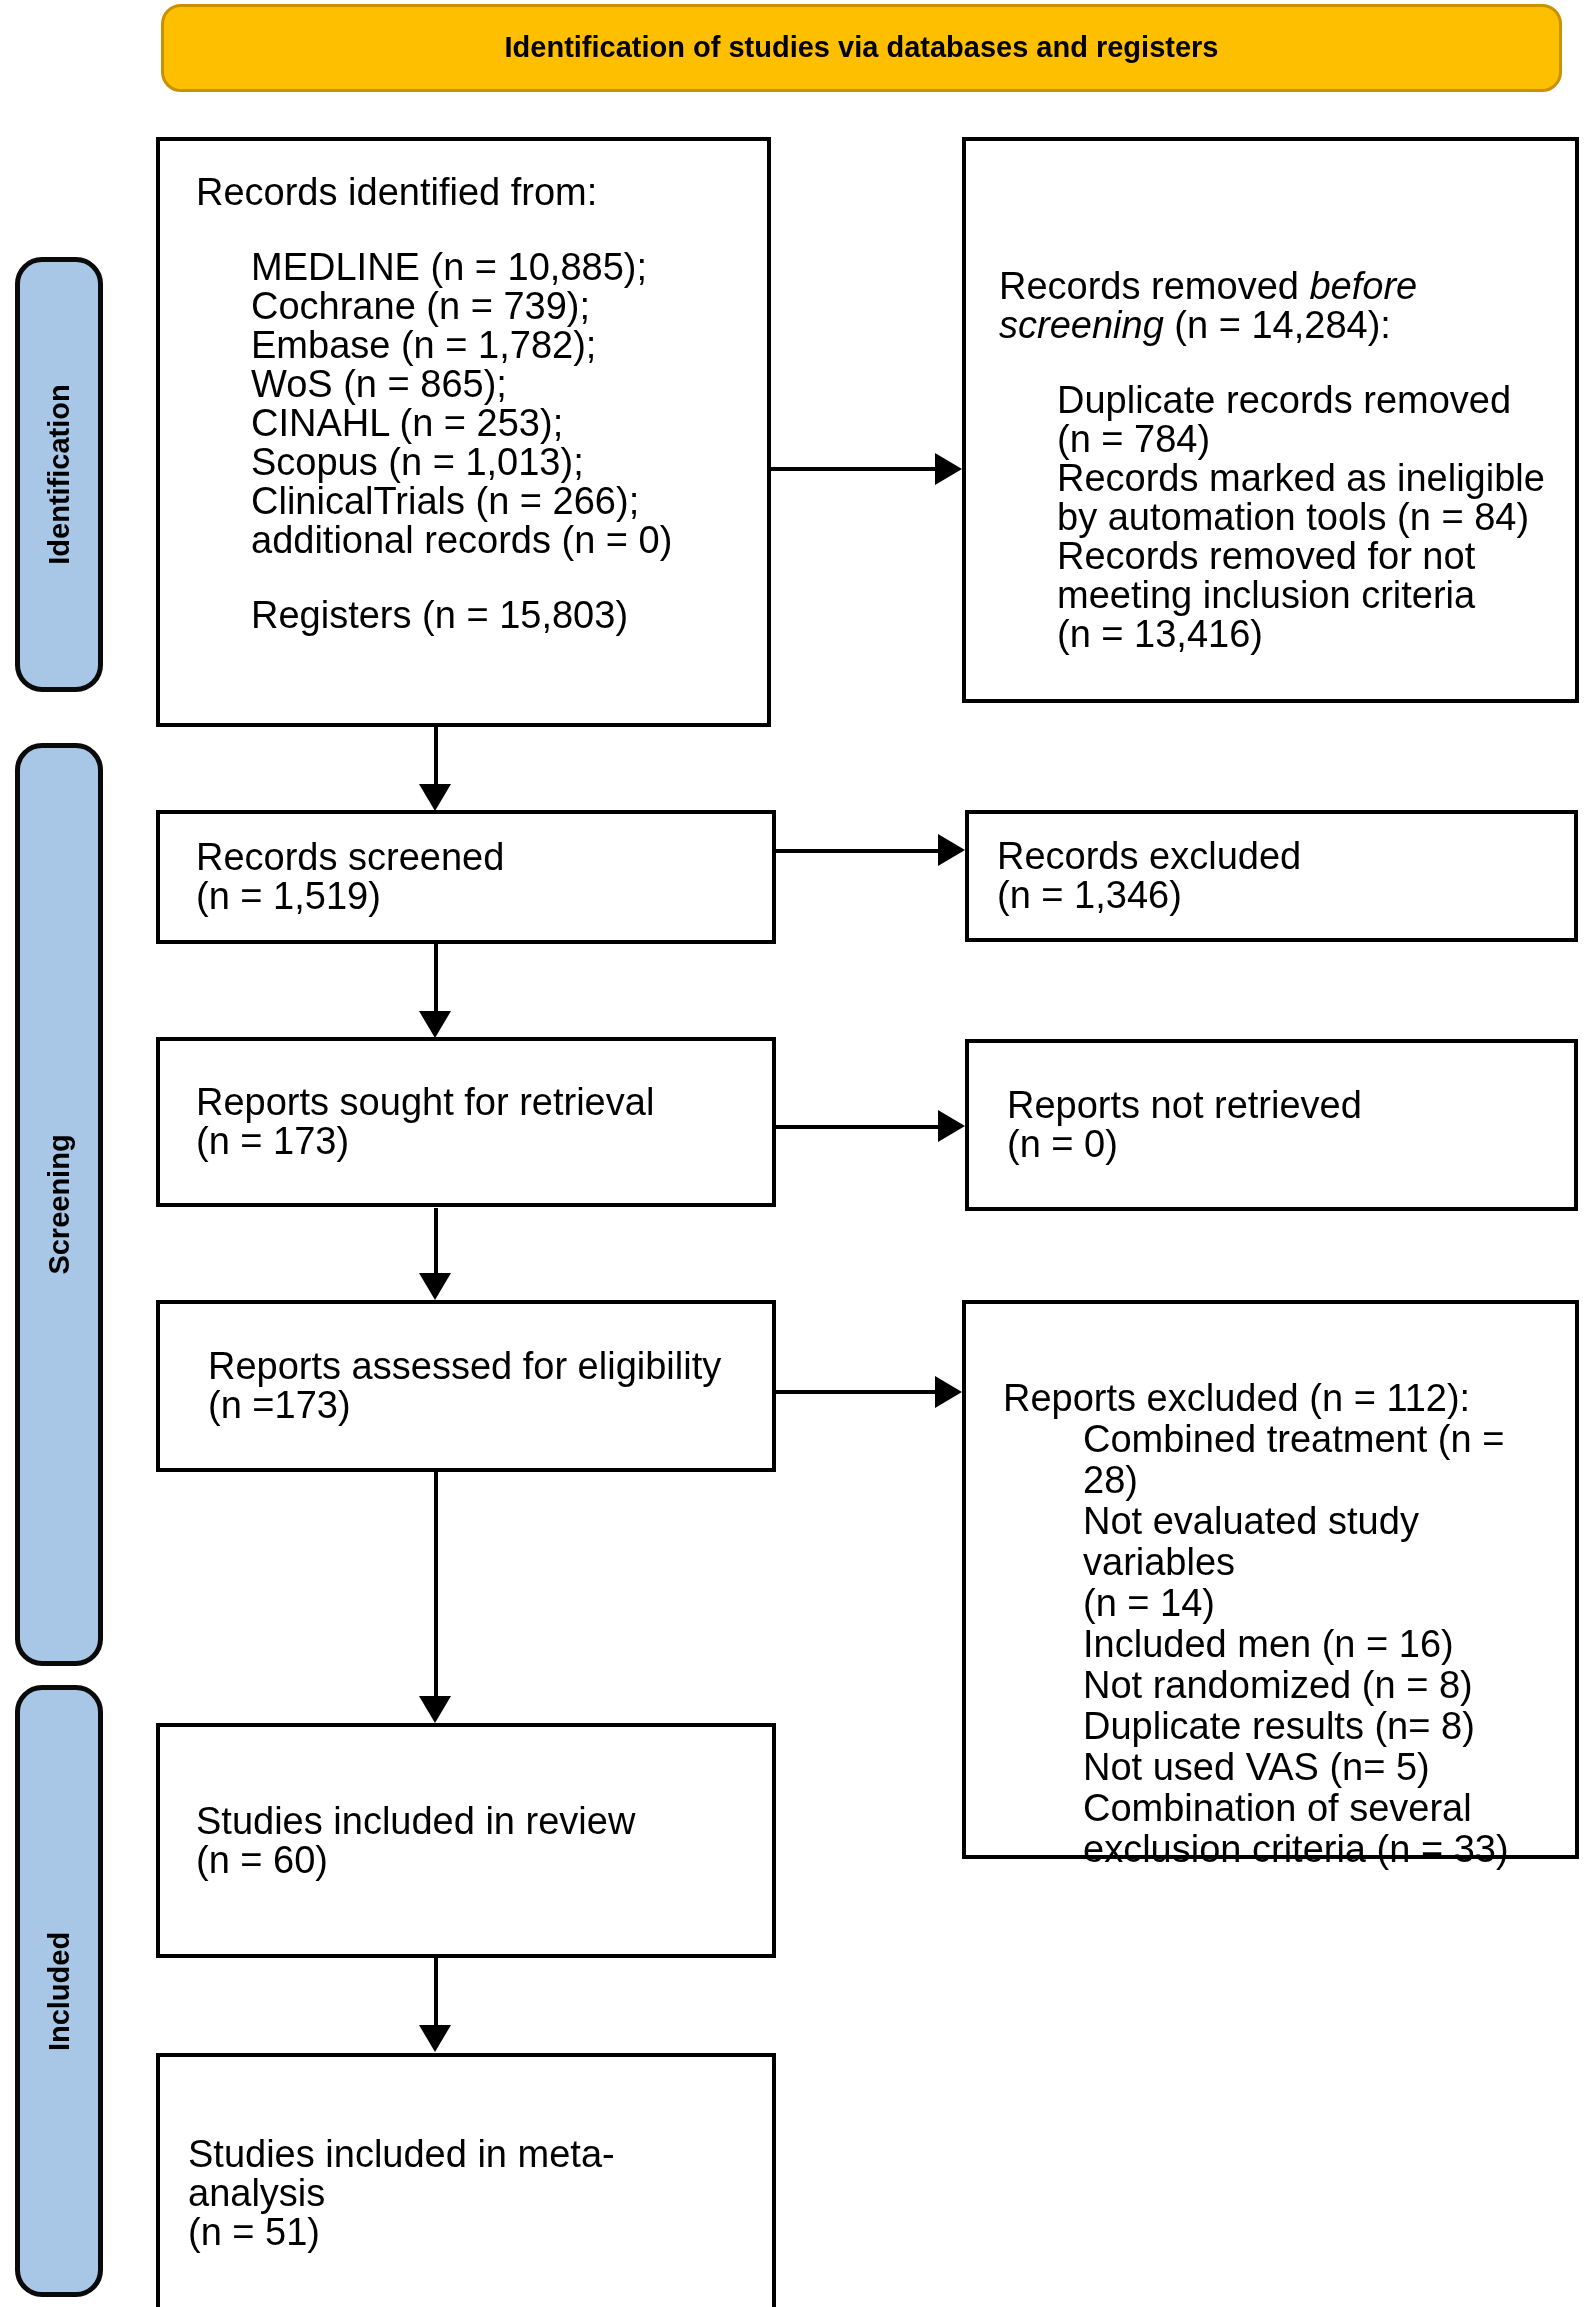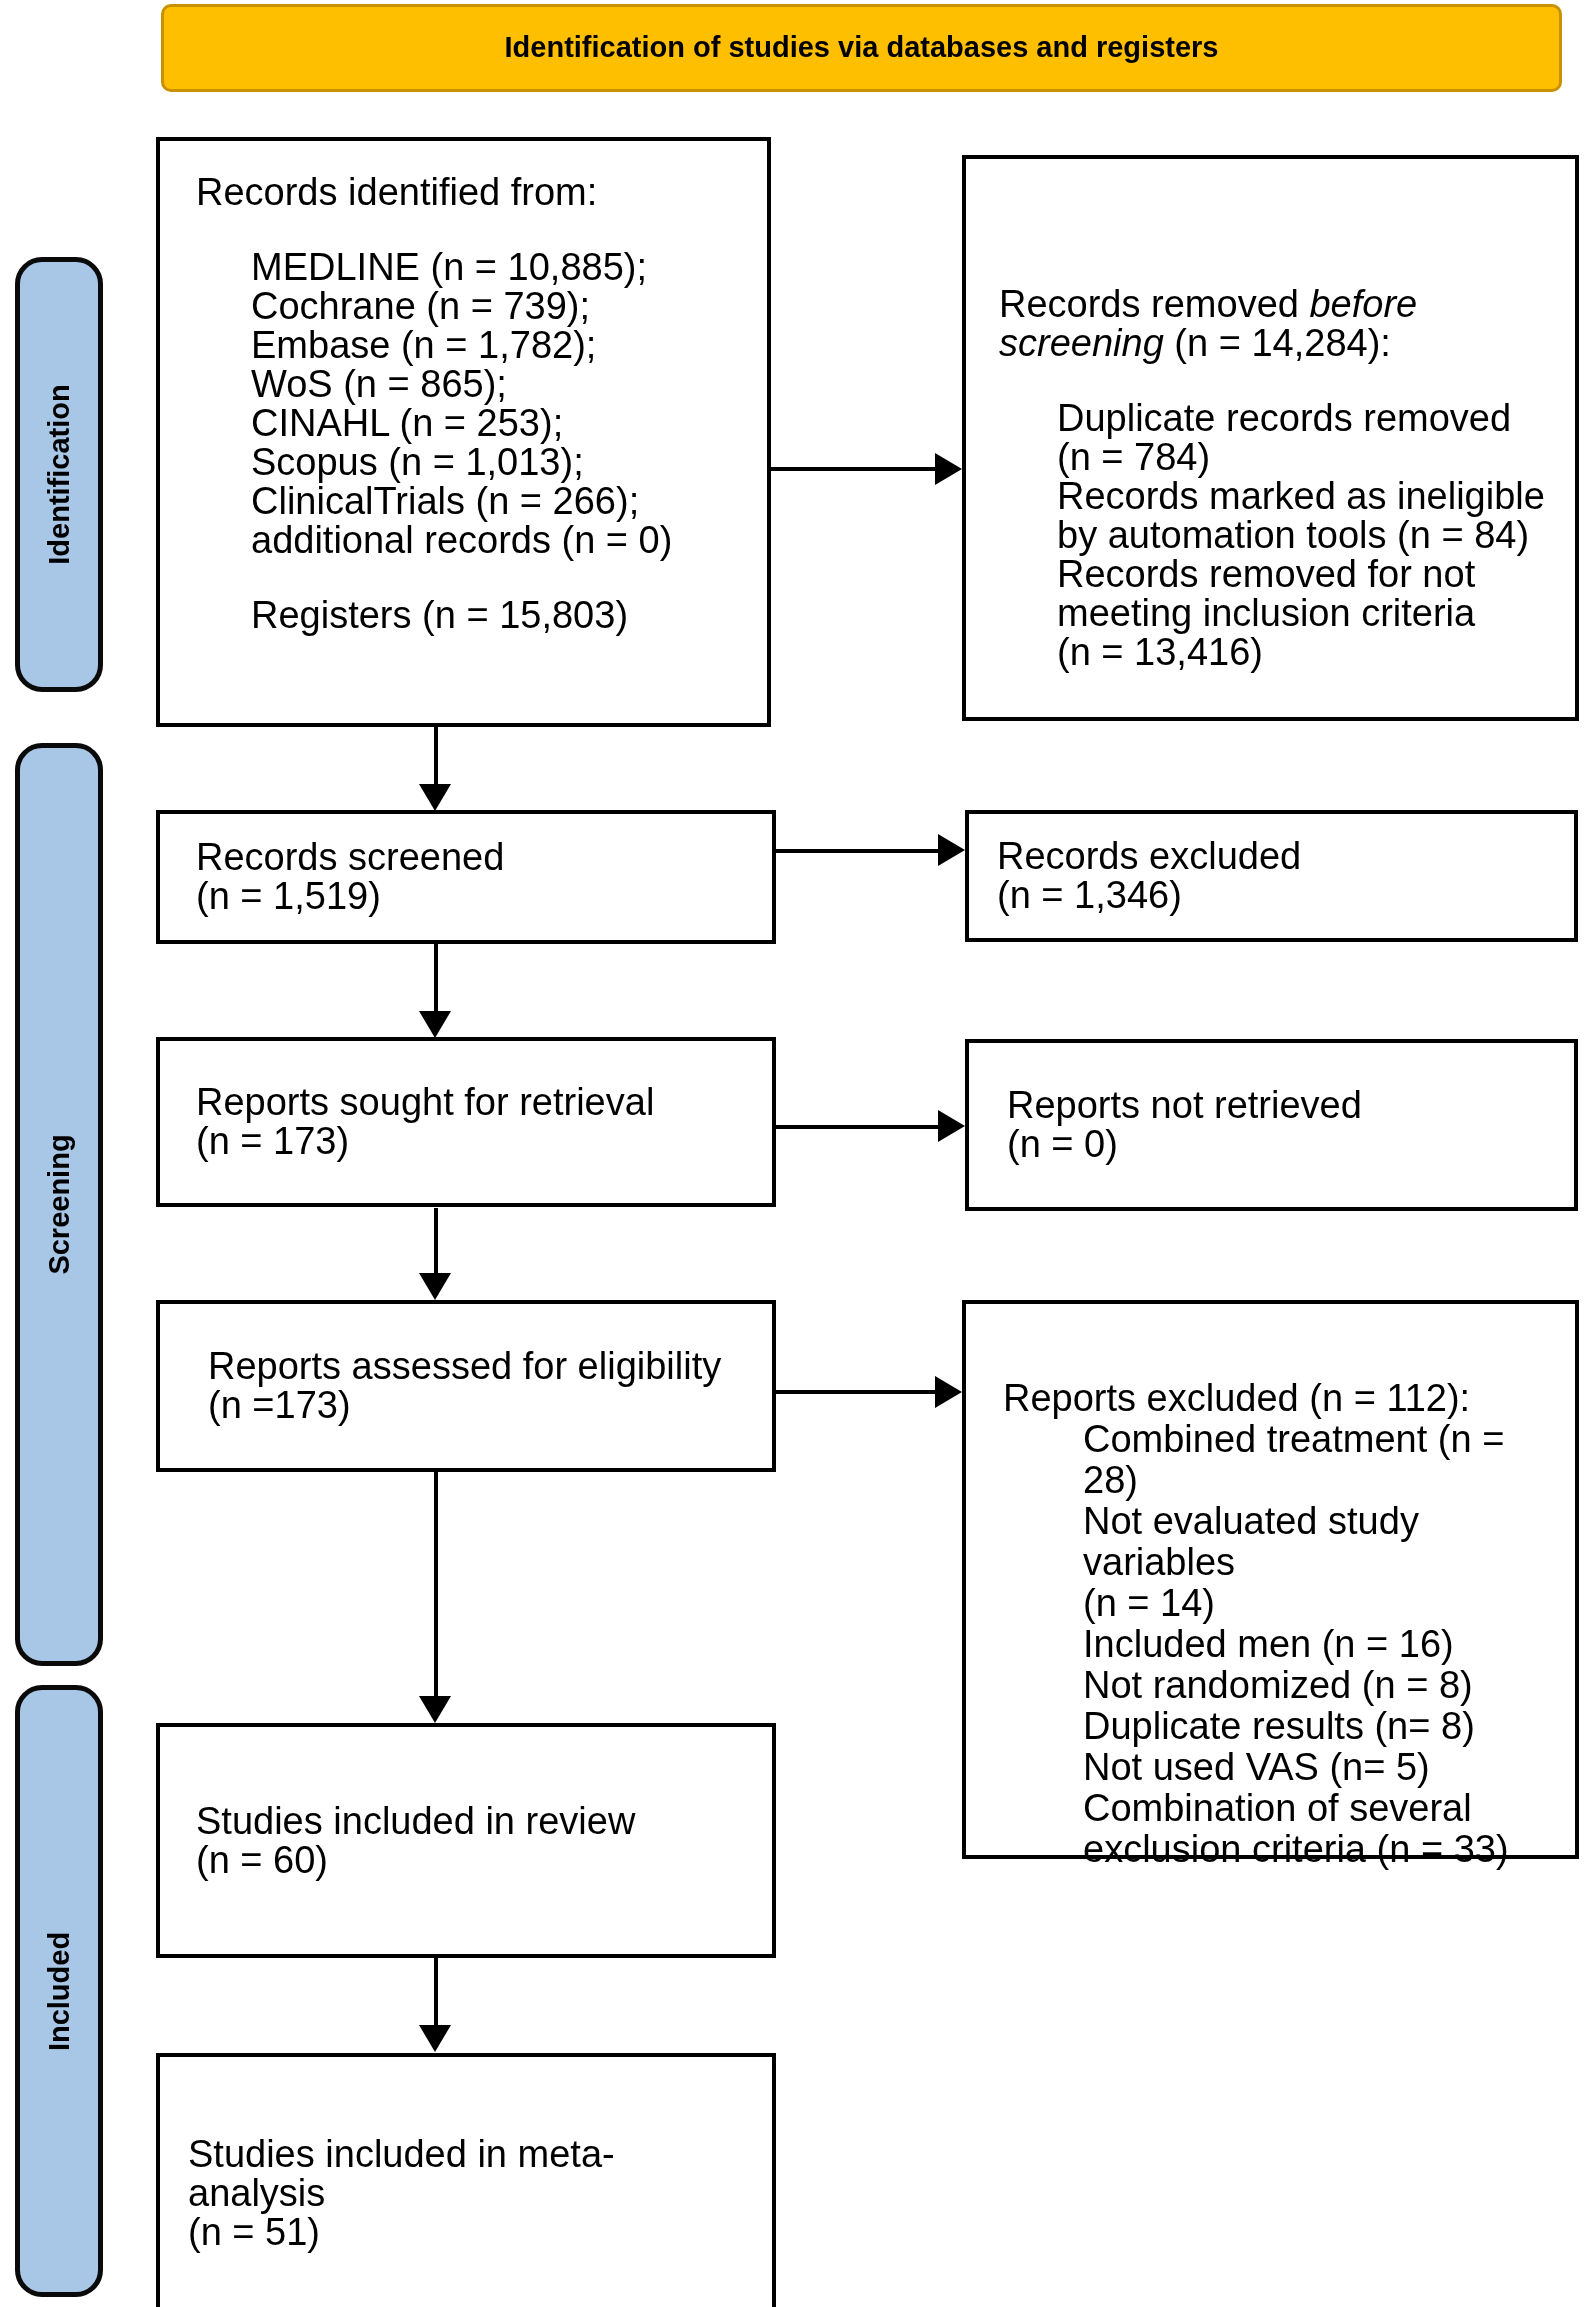--- a/index.html
+++ b/index.html
@@ -5,21 +5,21 @@
   html,body{margin:0;padding:0;background:#ffffff;}
   .canvas{
     position:relative;
     width:1589px;height:2307px;
     background:#ffffff;
     font-family:"Liberation Sans","DejaVu Sans",sans-serif;
     color:#000;
   }
   .banner{
     position:absolute;left:161px;top:3.8px;width:1401px;height:88px;
-    background:#FEBF00;border:3.2px solid #C79100;border-radius:10px;
+    background:#FEBF00;border:3.2px solid #C79100;border-radius:20px;
     display:flex;align-items:center;justify-content:center;
     font-size:29px;font-weight:bold;box-sizing:border-box;
   }
   .stage{
     position:absolute;width:88px;
     background:#A8C7E7;border:5.1px solid #0a0a0a;border-radius:27px;
     display:flex;align-items:center;justify-content:center;
     box-sizing:border-box;
   }
   .stage span{
@@ -28,21 +28,21 @@
   }
   .stage-identification{left:15.3px;top:257px;height:435px;}
   .stage-screening{left:15.3px;top:743px;height:923px;}
   .stage-included{left:15.3px;top:1685px;height:612px;}
   .pbox{
     position:absolute;background:#ffffff;border:4.5px solid #000;
     box-sizing:border-box;font-size:38px;line-height:39px;
   }
   .center-col{display:flex;flex-direction:column;justify-content:center;}
   .box-identified{left:156px;top:137px;width:615px;height:590px;padding:32px 19px 0 36px;}
-  .box-removed{left:962px;top:155px;width:617px;height:566px;padding:126px 10px 0 33px;}
+  .box-removed{left:962px;top:137px;width:617px;height:566px;padding:126px 10px 0 33px;}
   .box-screened{left:156px;top:810px;width:620px;height:134px;padding-left:36px;}
   .box-records-excluded{left:965px;top:810px;width:613px;height:132px;padding-left:28px;}
   .box-sought{left:156px;top:1037px;width:620px;height:170px;padding-left:36px;}
   .box-not-retrieved{left:965px;top:1039px;width:613px;height:172px;padding-left:38px;}
   .box-assessed{left:156px;top:1300px;width:620px;height:172px;padding-left:48px;}
   .box-reports-excluded{left:962px;top:1300px;width:617px;height:559px;padding:74px 19px 0 37px;line-height:41px;}
   .box-included-review{left:156px;top:1723px;width:620px;height:235px;padding-left:36px;}
   .box-included-meta{left:156px;top:2053px;width:620px;height:280px;padding-left:28px;}
   .sublist{margin-left:55px;margin-top:36px;}
   .box-removed .sublist{margin-left:58px;}

